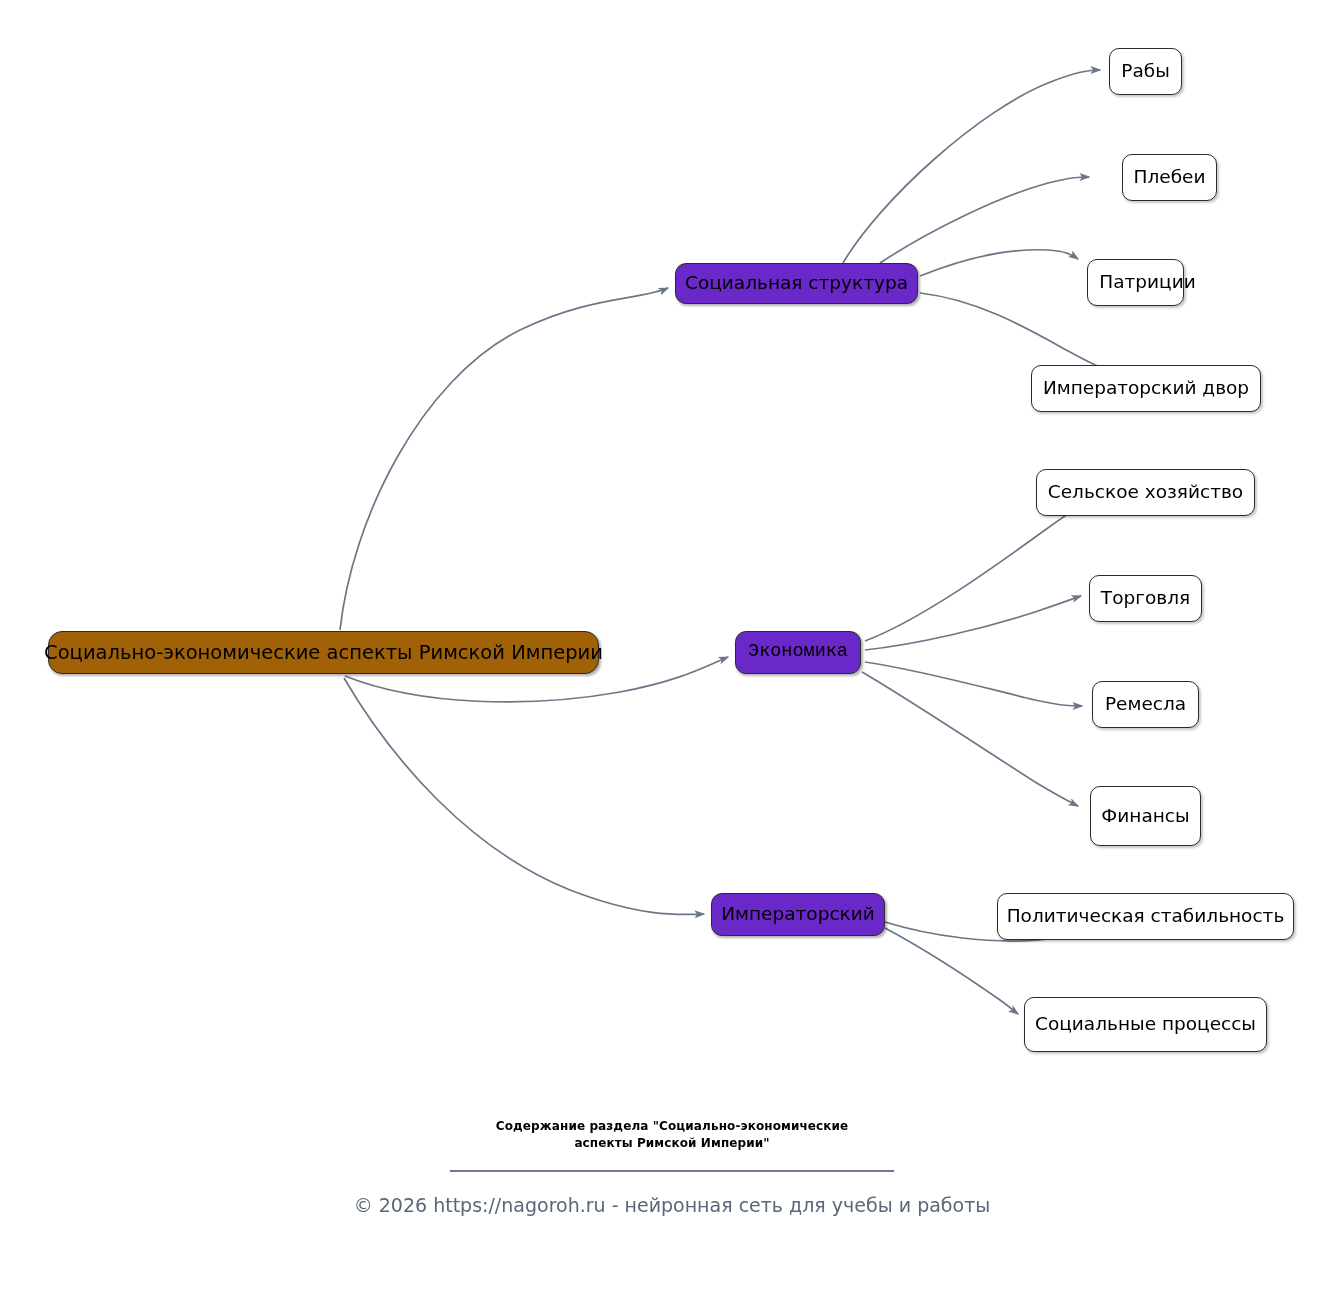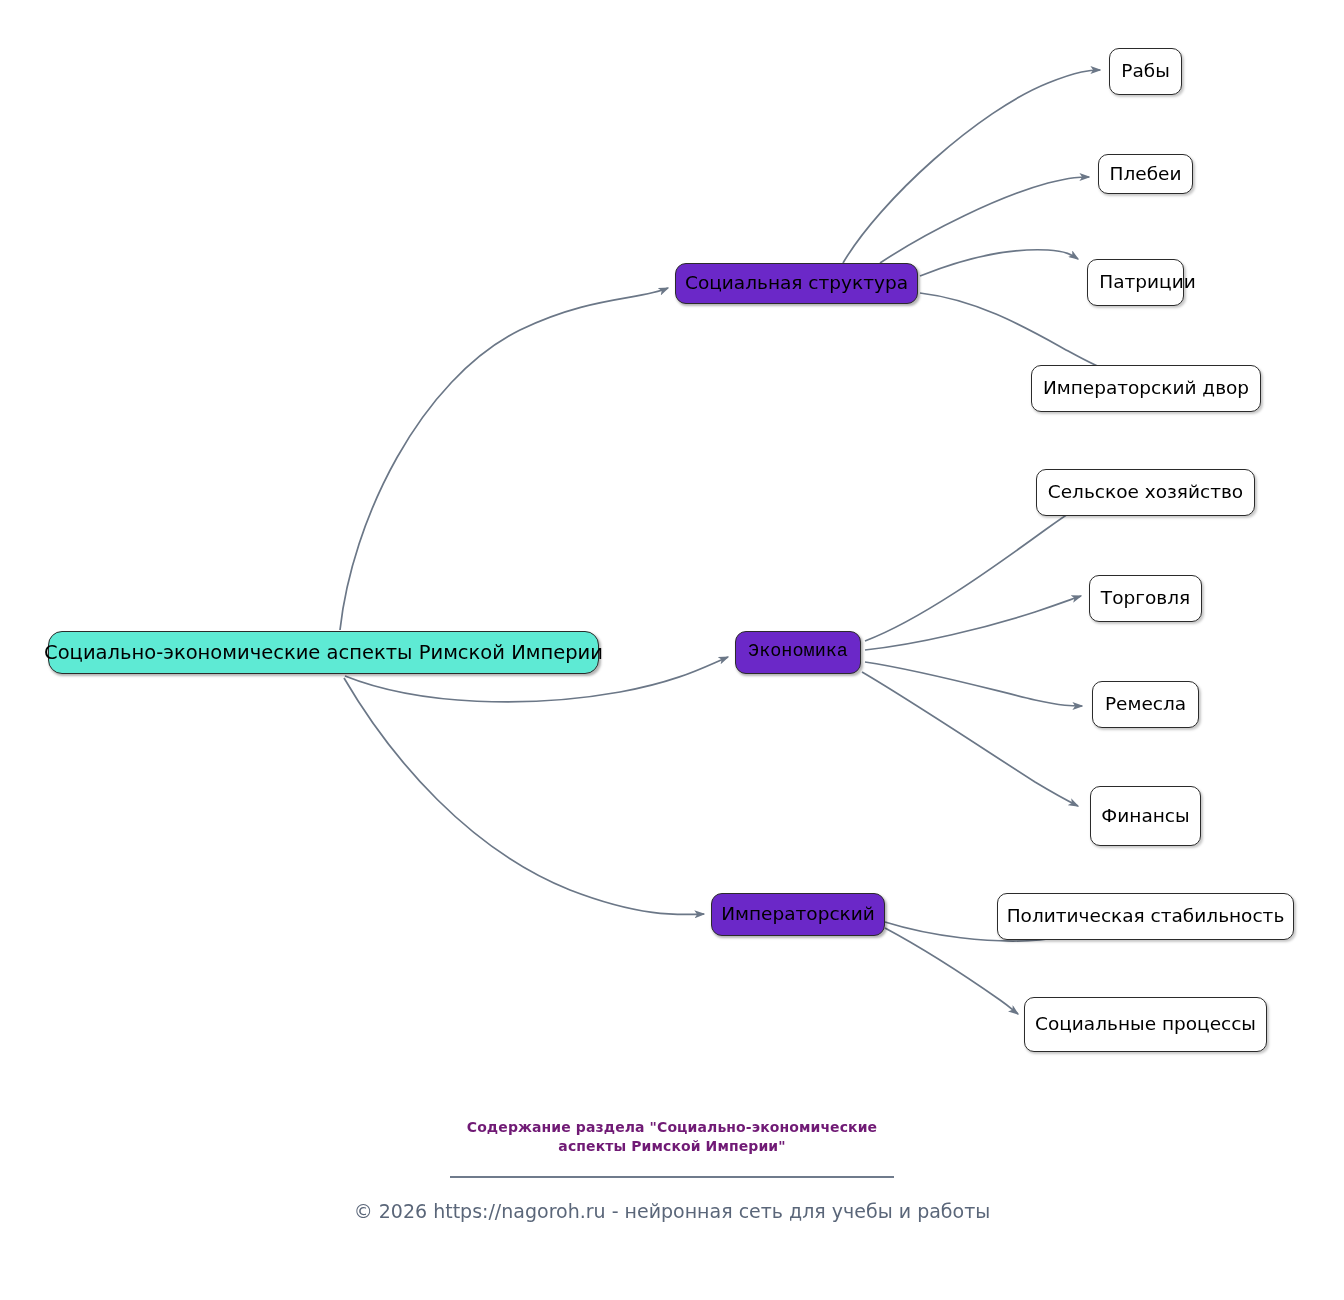--- a/index.html
+++ b/index.html
@@ -32,21 +32,21 @@
   .node {
     position: absolute;
     box-sizing: border-box;
     display: flex;
     align-items: center;
     justify-content: center;
     white-space: nowrap;
     line-height: 1;
   }
   .node-root {
-    background: #5eead4;
+    background: #a16207;
     border: 1.6px solid #2b2b2b;
     border-radius: 14px;
     color: #000000;
     font-size: 19.5px;
     box-shadow: 1.5px 2px 2.5px rgba(0,0,0,0.30);
   }
   .node-branch {
     background: #6B28C8;
     border: 1.6px solid #2b2b2b;
     border-radius: 11px;
@@ -63,23 +63,23 @@
     box-shadow: 1.5px 2px 2.5px rgba(0,0,0,0.22);
   }
   #footer {
     position: absolute;
     left: 0;
     top: 1118px;
     width: 1344px;
     text-align: center;
   }
   .footer-title {
-    font-size: 14px;
+    font-size: 12px;
     font-weight: bold;
-    color: #701a75;
+    color: #000000;
     line-height: 1.38;
     letter-spacing: 0.1px;
     text-align: center;
   }
   .footer-rule {
     width: 444px;
     height: 0;
     margin: 19px auto 0 auto;
     border-top: 2px solid #6f7b8c;
   }
@@ -120,21 +120,21 @@
   <div id="nodes">
       <div class="node node-root" style="left: 48px; top: 631px; width: 551px; height: 43px;">
         <span>Социально-экономические аспекты Римской Империи</span>
       </div>
       <div class="node node-branch" style="left: 675px; top: 263px; width: 243px; height: 41px;">
         <span>Социальная структура</span>
       </div>
       <div class="node node-leaf" style="left: 1109px; top: 48px; width: 73px; height: 47px;">
         <span>Рабы</span>
       </div>
-      <div class="node node-leaf" style="left: 1098px; top: 154px; width: 95px; height: 40px;">
+      <div class="node node-leaf" style="left: 1122px; top: 154px; width: 95px; height: 47px;">
         <span>Плебеи</span>
       </div>
       <div class="node node-leaf" style="left: 1087px; top: 259px; width: 97px; height: 47px; padding-left: 24px;">
         <span>Патриции</span>
       </div>
       <div class="node node-leaf" style="left: 1031px; top: 365px; width: 230px; height: 47px;">
         <span>Императорский двор</span>
       </div>
       <div class="node node-branch" style="left: 735px; top: 631px; width: 126px; height: 43px; font-family: Liberation Mono, monospace;">
         <span>Экономика</span>

